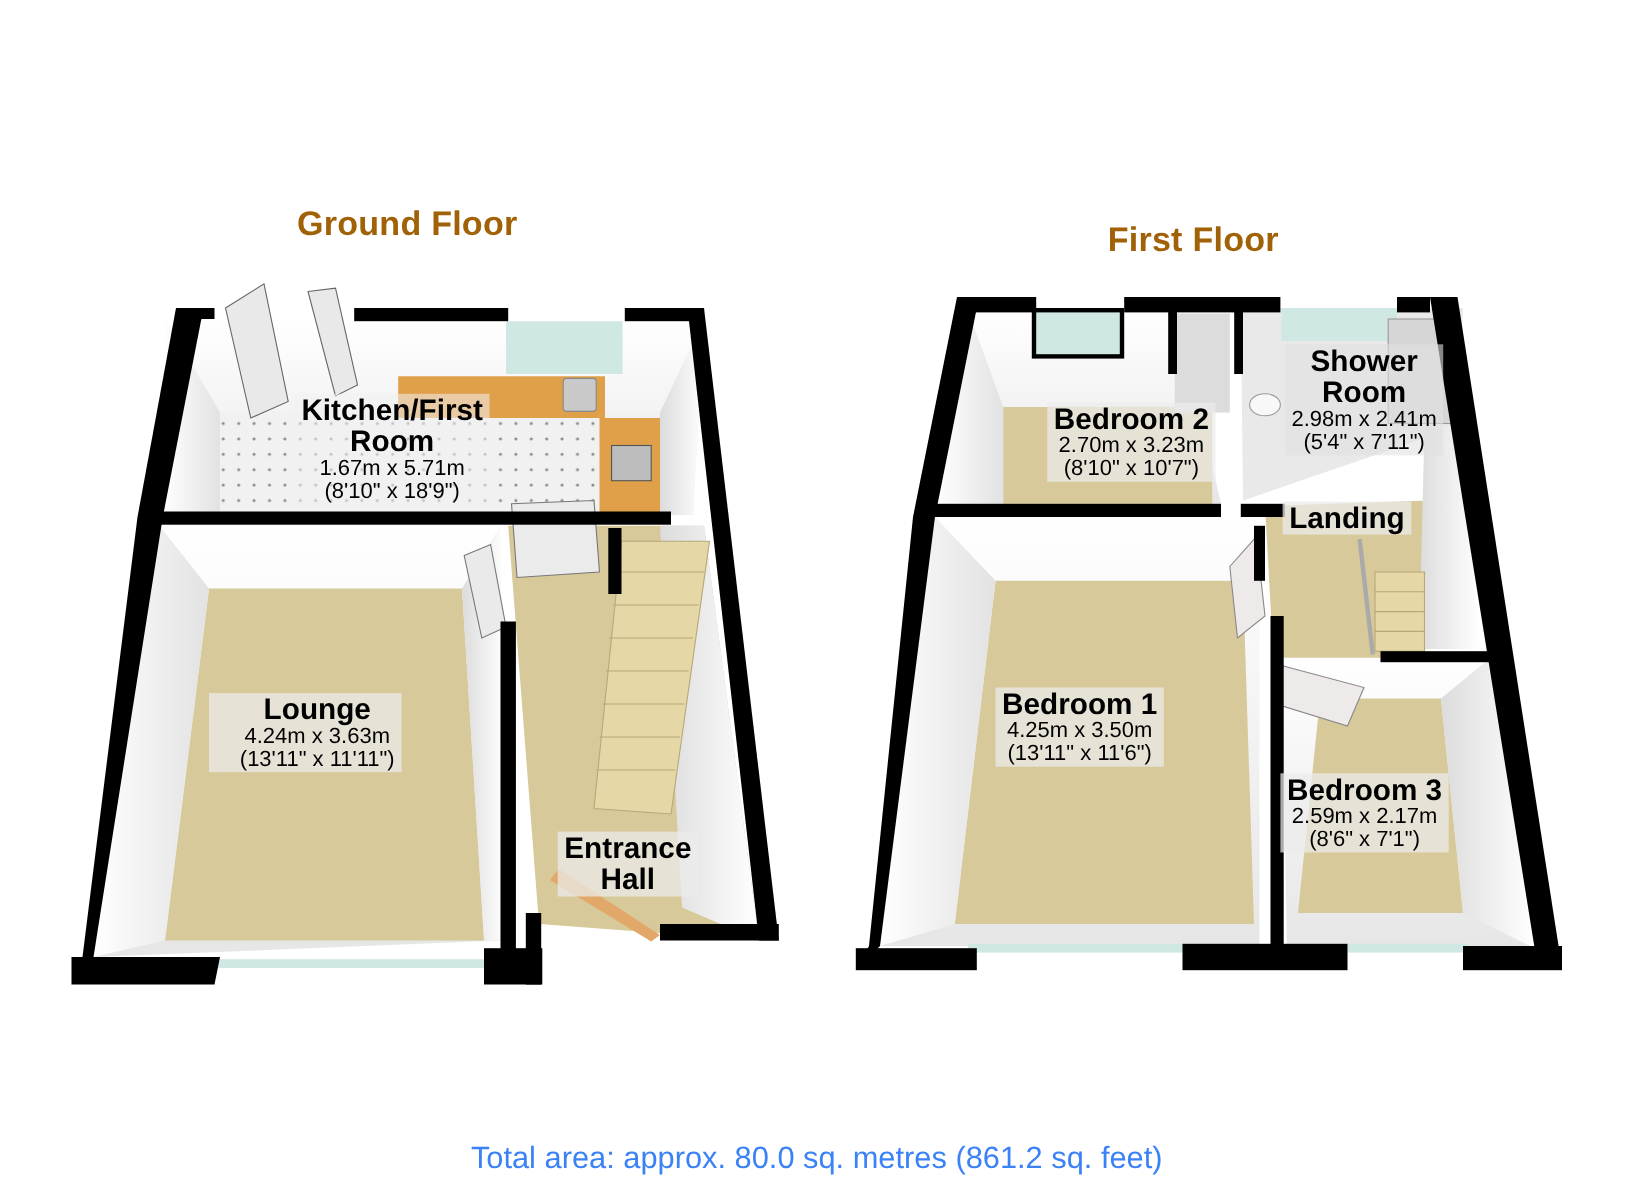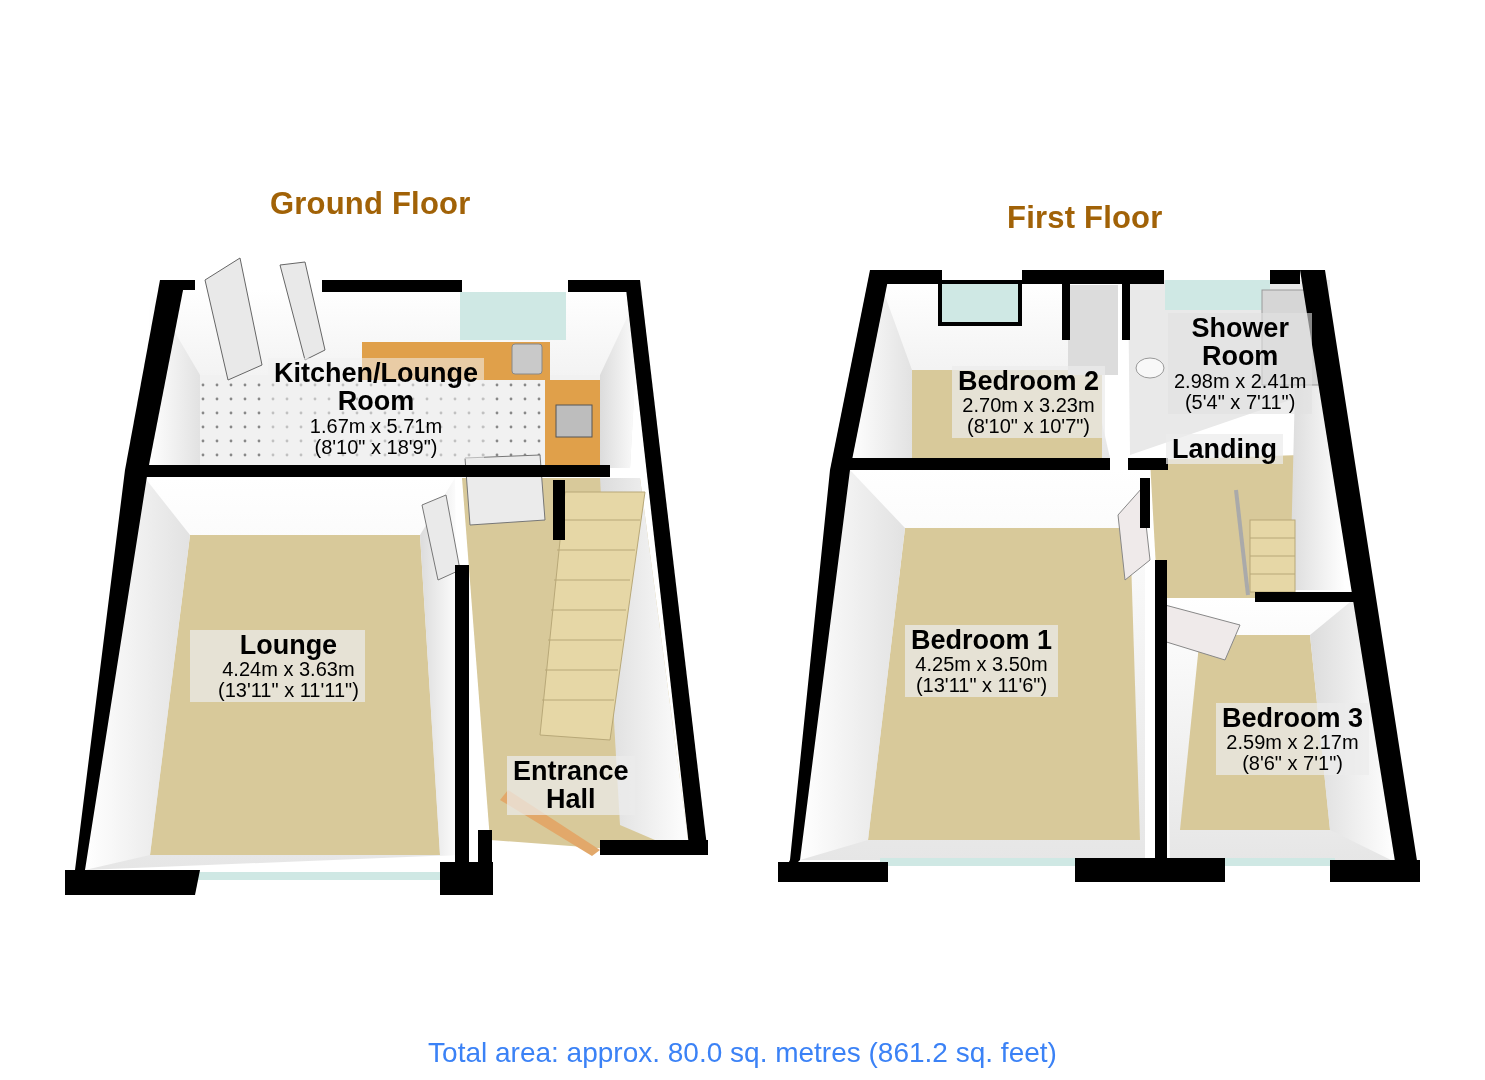--- a/index.html
+++ b/index.html
@@ -157,21 +157,21 @@
       <rect x="1140" y="478" width="10" height="50"></rect>
       <rect x="1155" y="560" width="12" height="320"></rect>
       <rect x="1255" y="592" width="100" height="10"></rect>
       <rect x="1062" y="280" width="8" height="60"></rect>
       <rect x="1122" y="280" width="8" height="60"></rect>
     </g>
   </g>
 </svg>
 
 <div class="label" style="left:268px; top:358px; background:rgba(240,240,240,0.55);">
-  <span class="name">Kitchen/Lounge</span>
+  <span class="name">Kitchen/First</span>
   <span class="name">Room</span>
   <span class="dim">1.67m x 5.71m</span>
   <span class="dim">(8'10" x 18'9")</span>
 </div>
 
 <div class="label" style="left:190px; top:630px;padding-left:28px;">
   <span class="name">Lounge</span>
   <span class="dim">4.24m x 3.63m</span>
   <span class="dim">(13'11" x 11'11")</span>
 </div>
@@ -187,29 +187,29 @@
   <span class="dim">(8'10" x 10'7")</span>
 </div>
 
 <div class="label" style="left:1128px; top:313px; background:rgba(225,225,225,0.6);margin-left:40px;">
   <span class="name">Shower</span>
   <span class="name">Room</span>
   <span class="dim">2.98m x 2.41m</span>
   <span class="dim">(5'4" x 7'11")</span>
 </div>
 
-<div class="label" style="left:1166px; top:434px;">
+<div class="label" style="left:1166px; top:456px;">
   <span class="name">Landing</span>
 </div>
 
 <div class="label" style="left:905px; top:625px;">
   <span class="name">Bedroom 1</span>
   <span class="dim">4.25m x 3.50m</span>
   <span class="dim">(13'11" x 11'6")</span>
 </div>
 
-<div class="label" style="left:1216px; top:703px;">
+<div class="label" style="left:1164px; top:703px;">
   <span class="name">Bedroom 3</span>
   <span class="dim">2.59m x 2.17m</span>
   <span class="dim">(8'6" x 7'1")</span>
 </div>
 
 <div class="footer">Total area: approx. 80.0 sq. metres (861.2 sq. feet)</div>
 
 </body></html>

